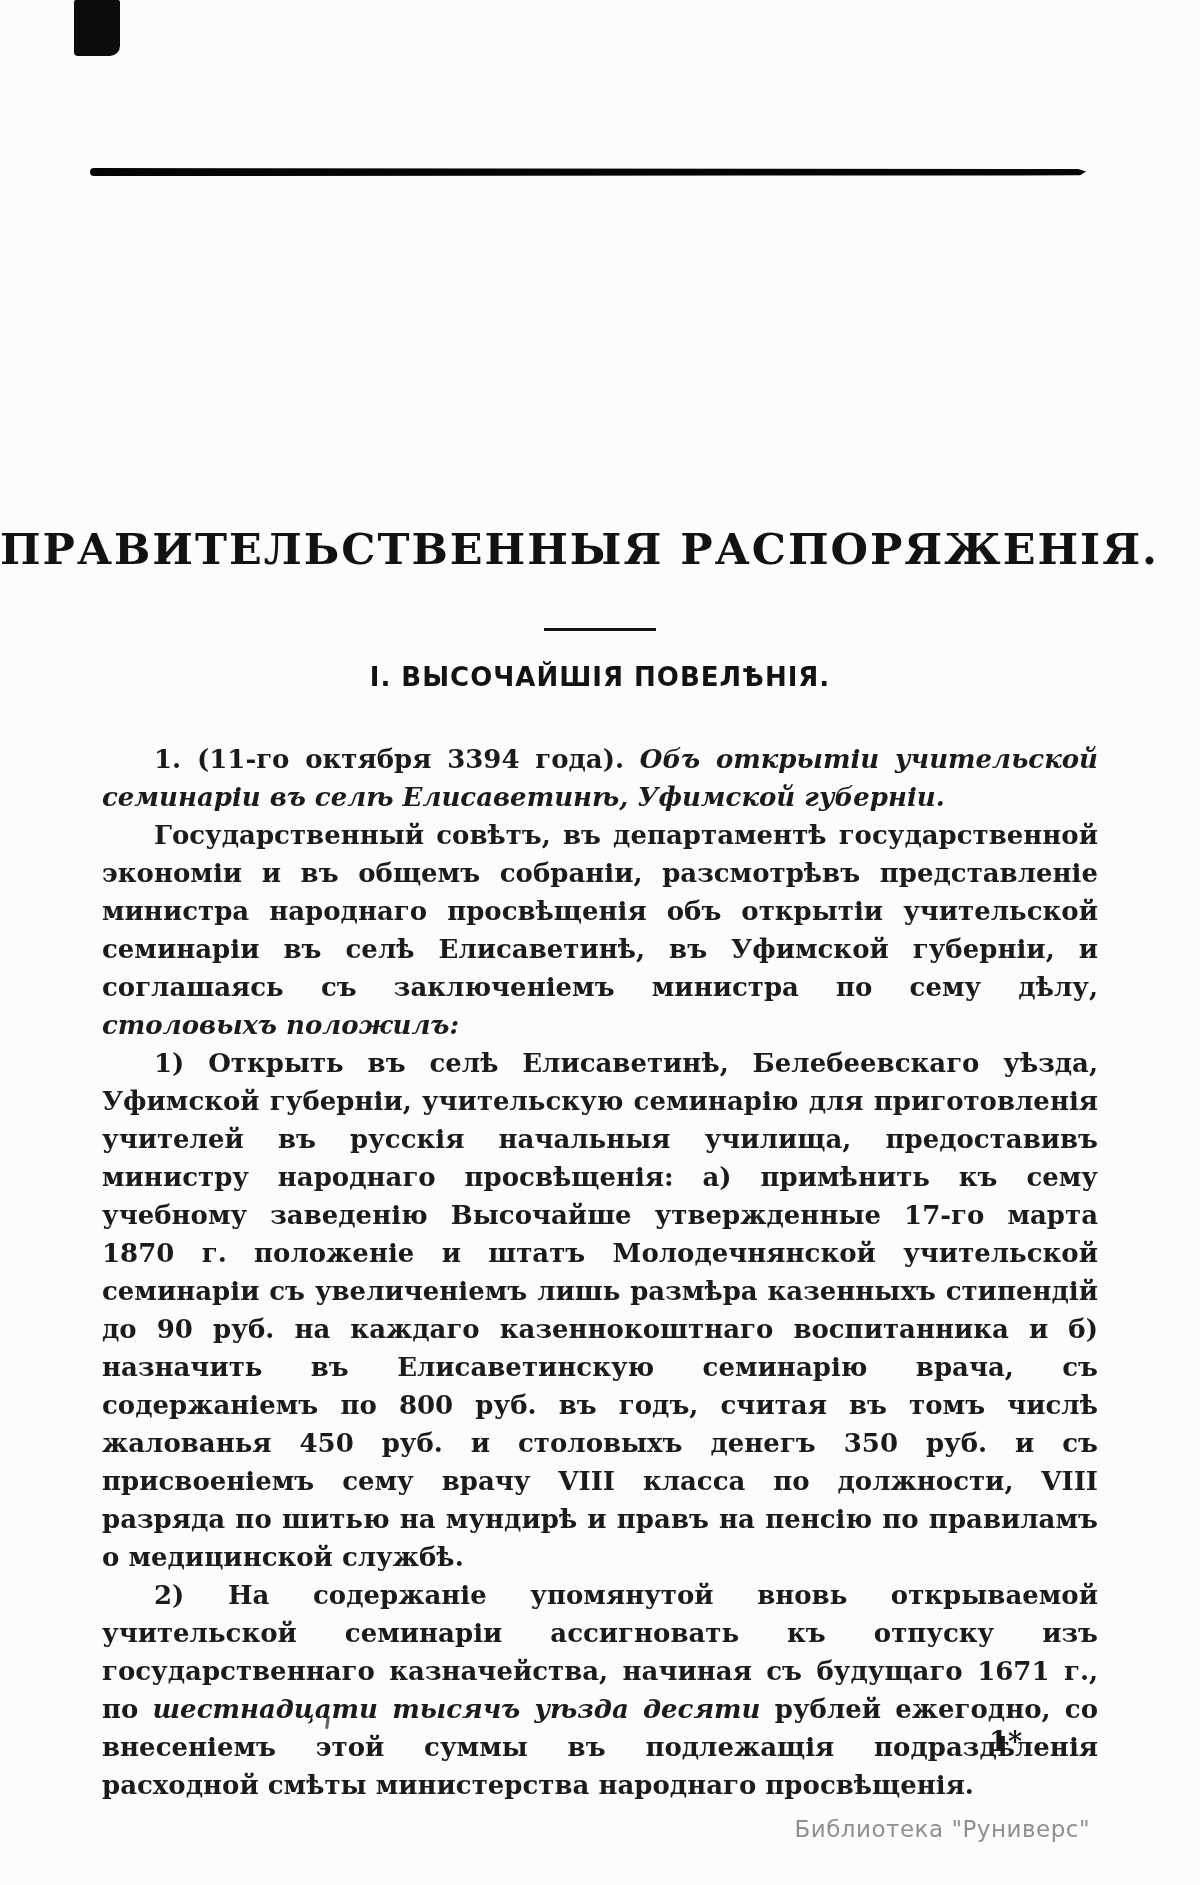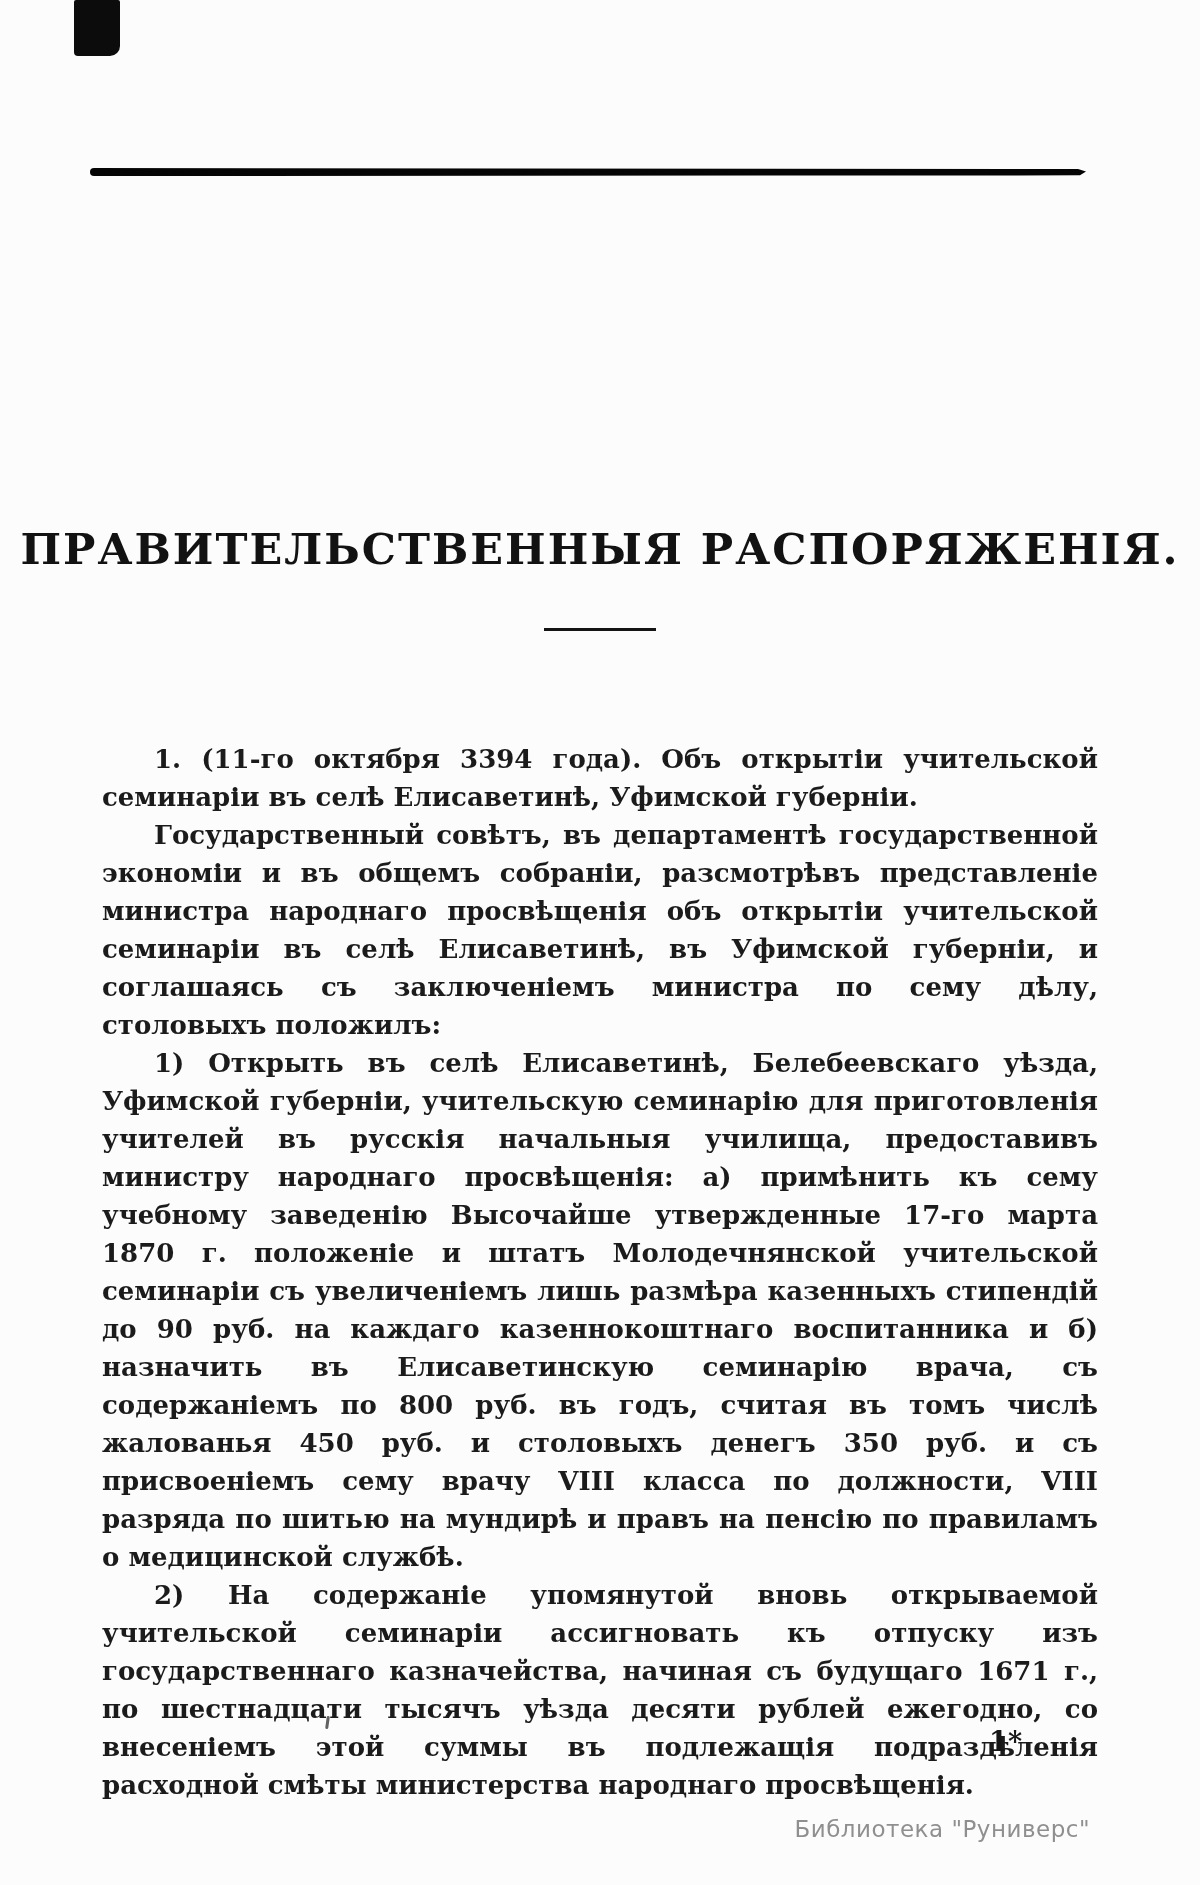--- a/index.html
+++ b/index.html
@@ -26,21 +26,21 @@
   .top-rule{
     position:absolute;left:90px;top:168px;
     width:996px;height:8px;
     background:#050505;
     border-radius:4px 2px 2px 4px;
     clip-path:polygon(0 0,99.2% 12%,100% 45%,99.4% 92%,0 100%);
   }
   .title{
     position:absolute;left:0;top:524px;width:100%;
     margin:0;
-    text-align:center;
+    text-align:left;
     font-family:"DejaVu Serif","Liberation Serif",serif;
     font-weight:700;
     font-size:43px;
     letter-spacing:2px;
     color:#121212;
     white-space:nowrap;
   }
   .title-rule{
     position:absolute;left:50%;top:628px;
     transform:translateX(-50%);
@@ -60,21 +60,21 @@
   .body{
     position:absolute;left:102px;top:740px;
     width:996px;
     font-size:26px;
     line-height:38px;
     font-weight:700;
     text-align:justify;
     color:#1b1b1b;
   }
   .para{margin:0;text-indent:52px;}
-  .it{}
+  .it{font-style:italic;}
   .sig{
     position:absolute;top:1726px;right:178px;
     font-size:27px;font-weight:700;color:#161616;
     font-family:"DejaVu Serif","Liberation Serif",serif;
   }
   .scan-speck{
     position:absolute;left:326px;top:1716px;
     width:3px;height:13px;
     background:#3a3a3a;
     transform:rotate(8deg);
@@ -95,20 +95,21 @@
 <div class="page">
 
   <div class="corner-blot"></div>
 
   <div class="top-rule"></div>
 
   <h1 class="title">ПРАВИТЕЛЬСТВЕННЫЯ РАСПОРЯЖЕНІЯ.</h1>
 
   <div class="title-rule"></div>
 
+  <h2 class="section">І. ВЫСОЧАЙШІЯ ПОВЕЛѢНІЯ.</h2>
 
   <div class="body">
 
     <p class="para"><span>1. (11-го октября 3394 года). </span><span class="it">Объ открытіи учительской семинаріи въ селѣ Елисаветинѣ, Уфимской губерніи.</span></p>
 
     <p class="para"><span>Государственный совѣтъ, въ департаментѣ государственной экономіи и въ общемъ собраніи, разсмотрѣвъ представленіе министра народнаго просвѣщенія объ открытіи учительской семинаріи въ селѣ Елисаветинѣ, въ Уфимской губерніи, и соглашаясь съ заключеніемъ министра по сему дѣлу, </span><span class="it">столовыхъ положилъ:</span></p>
 
     <p class="para"><span>1) Открыть въ селѣ Елисаветинѣ, Белебеевскаго уѣзда, Уфимской губерніи, учительскую семинарію для приготовленія учителей въ русскія начальныя училища, предоставивъ министру народнаго просвѣщенія: а) примѣнить къ сему учебному заведенію Высочайше утвержденные 17-го марта 1870 г. положеніе и штатъ Молодечнянской учительской семинаріи съ увеличеніемъ лишь размѣра казенныхъ стипендій до 90 руб. на каждаго казеннокоштнаго воспитанника и б) назначить въ Елисаветинскую семинарію врача, съ содержаніемъ по 800 руб. въ годъ, считая въ томъ числѣ жалованья 450 руб. и столовыхъ денегъ 350 руб. и съ присвоеніемъ сему врачу VIII класса по должности, VIII разряда по шитью на мундирѣ и правъ на пенсію по правиламъ о медицинской службѣ.</span></p>
 
     <p class="para"><span>2) На содержаніе упомянутой вновь открываемой учительской семинаріи ассигновать къ отпуску изъ государственнаго казначейства, начиная съ будущаго 1671 г., по </span><span class="it">шестнадцати тысячъ уѣзда десяти</span><span> рублей ежегодно, со внесеніемъ этой суммы въ подлежащія подраздѣленія расходной смѣты министерства народнаго просвѣщенія.</span></p>

